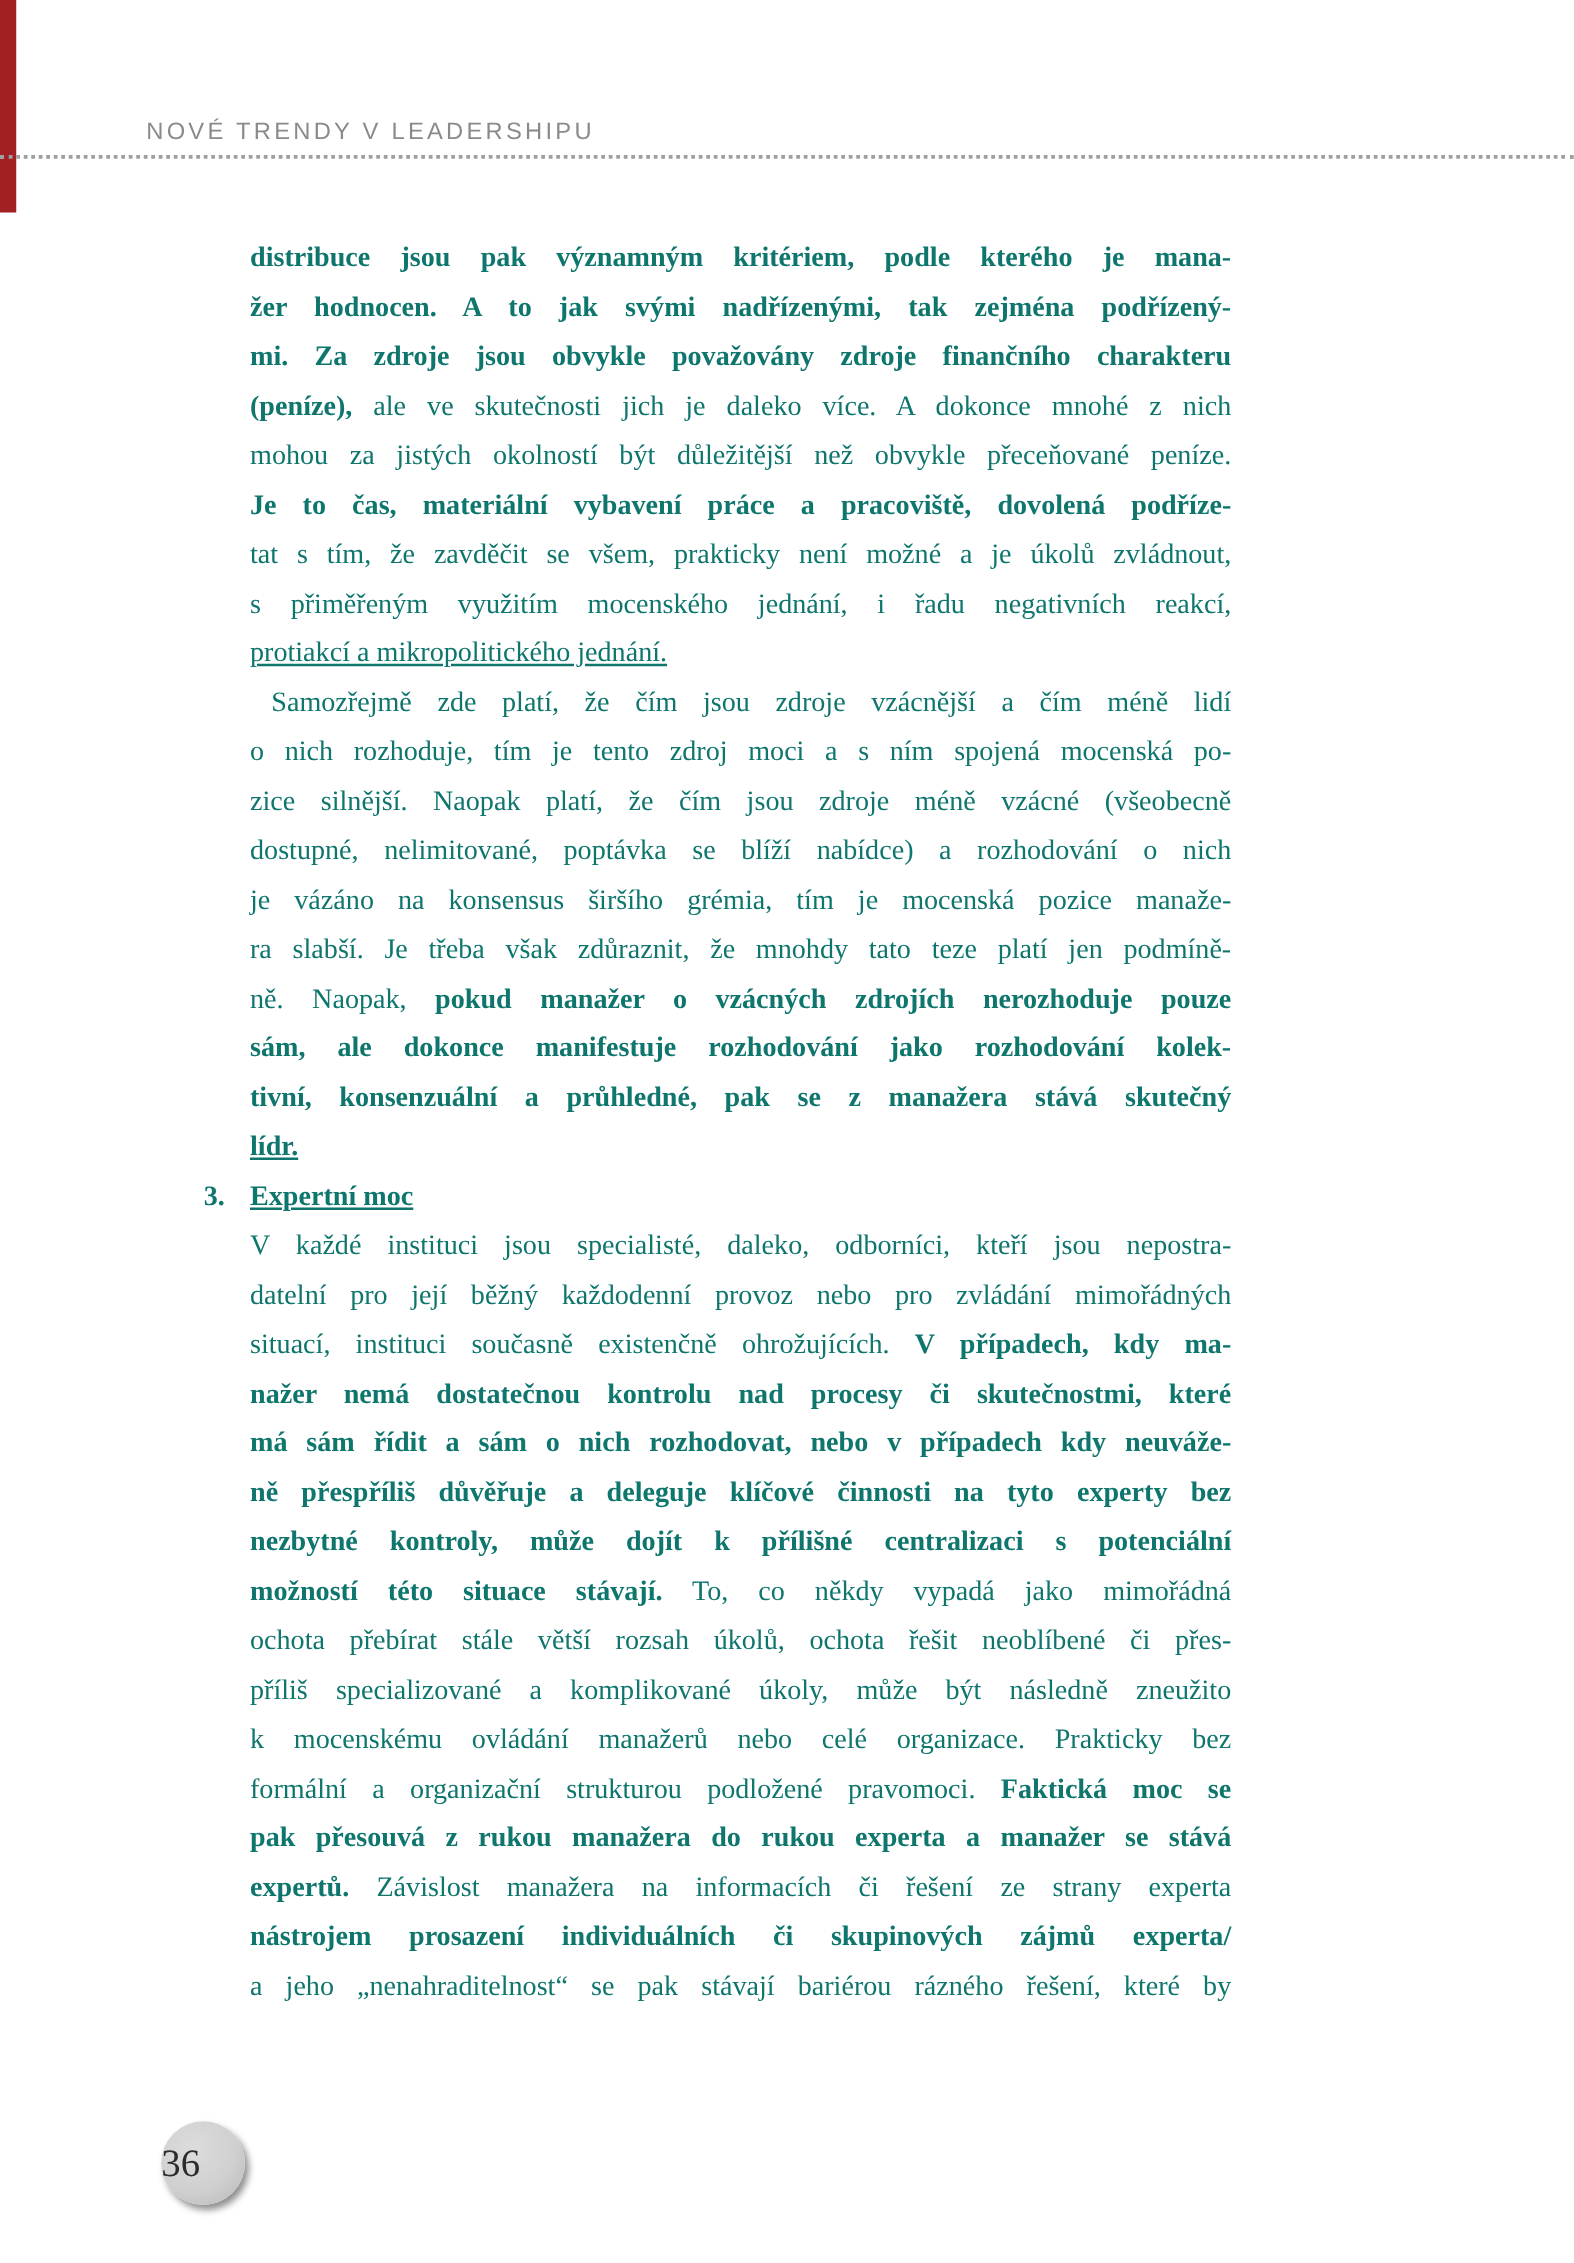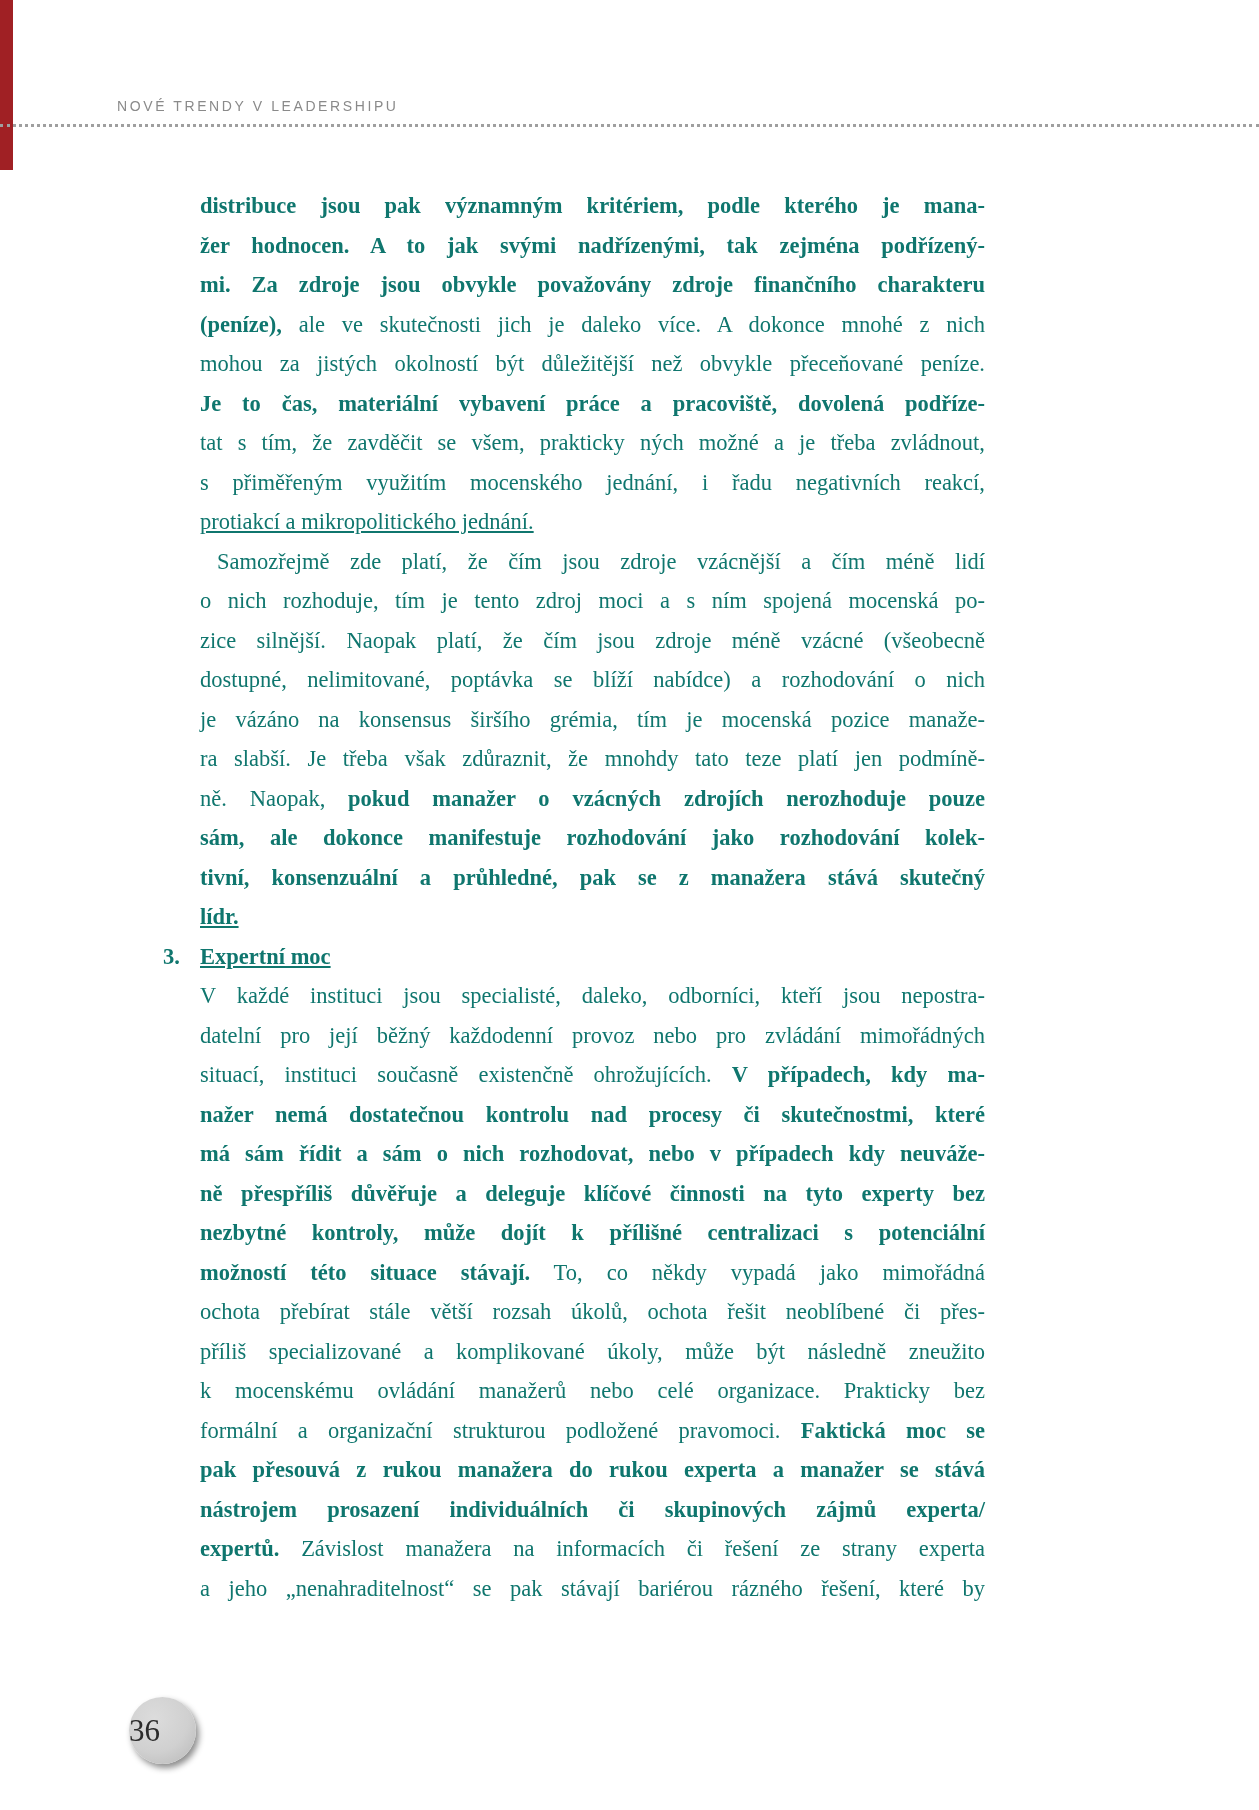--- a/index.html
+++ b/index.html
@@ -10,21 +10,21 @@
     background:#ffffff;
     overflow:hidden;
   }
   .chapter-tab{
     position:absolute;left:0;top:0;
     width:13px;height:170px;
   }
   .running-header{
     position:absolute;left:117px;top:94px;
     font-family:"Liberation Sans", sans-serif;
-    font-size:14px;line-height:24px;
+    font-size:19px;line-height:24px;
     letter-spacing:2.6px;
     font-weight:400;
   }
   .dotted-rule{
     position:absolute;left:0;top:124px;
     width:1259px;height:0;
     border-top:3px dotted #9f9f9f;
   }
   .text-block{
     position:absolute;left:200px;top:186px;
@@ -66,21 +66,21 @@
 
   <div class="dotted-rule"></div>
 
   <div class="text-block">
       <div class="line"><span class="b">distribuce jsou pak významným kritériem, podle kterého je mana-</span></div>
       <div class="line"><span class="b">žer hodnocen. A to jak svými nadřízenými, tak zejména podřízený-</span></div>
       <div class="line"><span class="b">mi. Za zdroje jsou obvykle považovány zdroje finančního charakteru</span></div>
       <div class="line"><span class="b">(peníze),</span><span> ale ve skutečnosti jich je daleko více. A dokonce mnohé z nich</span></div>
       <div class="line"><span>mohou za jistých okolností být důležitější než obvykle přeceňované peníze.</span></div>
       <div class="line"><span class="b">Je to čas, materiální vybavení práce a pracoviště, dovolená podříze-</span></div>
-      <div class="line"><span>tat s tím, že zavděčit se všem, prakticky ných možné a je třeba zvládnout,</span></div>
+      <div class="line"><span>tat s tím, že zavděčit se všem, prakticky není možné a je úkolů zvládnout,</span></div>
       <div class="line"><span>s přiměřeným využitím mocenského jednání, i řadu negativních reakcí,</span></div>
       <div class="line left"><span>protiakcí a mikropolitického jednání.</span></div>
       <div class="line" style="text-indent: 17px;"><span>Samozřejmě zde platí, že čím jsou zdroje vzácnější a čím méně lidí</span></div>
       <div class="line"><span>o nich rozhoduje, tím je tento zdroj moci a s ním spojená mocenská po-</span></div>
       <div class="line"><span>zice silnější. Naopak platí, že čím jsou zdroje méně vzácné (všeobecně</span></div>
       <div class="line"><span>dostupné, nelimitované, poptávka se blíží nabídce) a rozhodování o nich</span></div>
       <div class="line"><span>je vázáno na konsensus širšího grémia, tím je mocenská pozice manaže-</span></div>
       <div class="line"><span>ra slabší. Je třeba však zdůraznit, že mnohdy tato teze platí jen podmíně-</span></div>
       <div class="line"><span>ně. Naopak, </span><span class="b">pokud manažer o vzácných zdrojích nerozhoduje pouze</span></div>
       <div class="line"><span class="b">sám, ale dokonce manifestuje rozhodování jako rozhodování kolek-</span></div>
@@ -93,22 +93,22 @@
       <div class="line"><span class="b">nažer nemá dostatečnou kontrolu nad procesy či skutečnostmi, které</span></div>
       <div class="line"><span class="b">má sám řídit a sám o nich rozhodovat, nebo v případech kdy neuváže-</span></div>
       <div class="line"><span class="b">ně přespříliš důvěřuje a deleguje klíčové činnosti na tyto experty bez</span></div>
       <div class="line"><span class="b">nezbytné kontroly, může dojít k přílišné centralizaci s potenciální</span></div>
       <div class="line"><span class="b">možností této situace stávají.</span><span> To, co někdy vypadá jako mimořádná</span></div>
       <div class="line"><span>ochota přebírat stále větší rozsah úkolů, ochota řešit neoblíbené či přes-</span></div>
       <div class="line"><span>příliš specializované a komplikované úkoly, může být následně zneužito</span></div>
       <div class="line"><span>k mocenskému ovládání manažerů nebo celé organizace. Prakticky bez</span></div>
       <div class="line"><span>formální a organizační strukturou podložené pravomoci. </span><span class="b">Faktická moc se</span></div>
       <div class="line"><span class="b">pak přesouvá z rukou manažera do rukou experta a manažer se stává</span></div>
+      <div class="line"><span class="b">expertů.</span><span> Závislost manažera na informacích či řešení ze strany experta</span></div>
       <div class="line"><span class="b">nástrojem prosazení individuálních či skupinových zájmů experta/</span></div>
-      <div class="line"><span class="b">expertů.</span><span> Závislost manažera na informacích či řešení ze strany experta</span></div>
       <div class="line"><span>a jeho „nenahraditelnost“ se pak stávají bariérou rázného řešení, které by</span></div>
     </div>
 
   <div class="page-number-badge">
     <span>36</span>
   </div>
 
 </div>
 
 </body></html>

